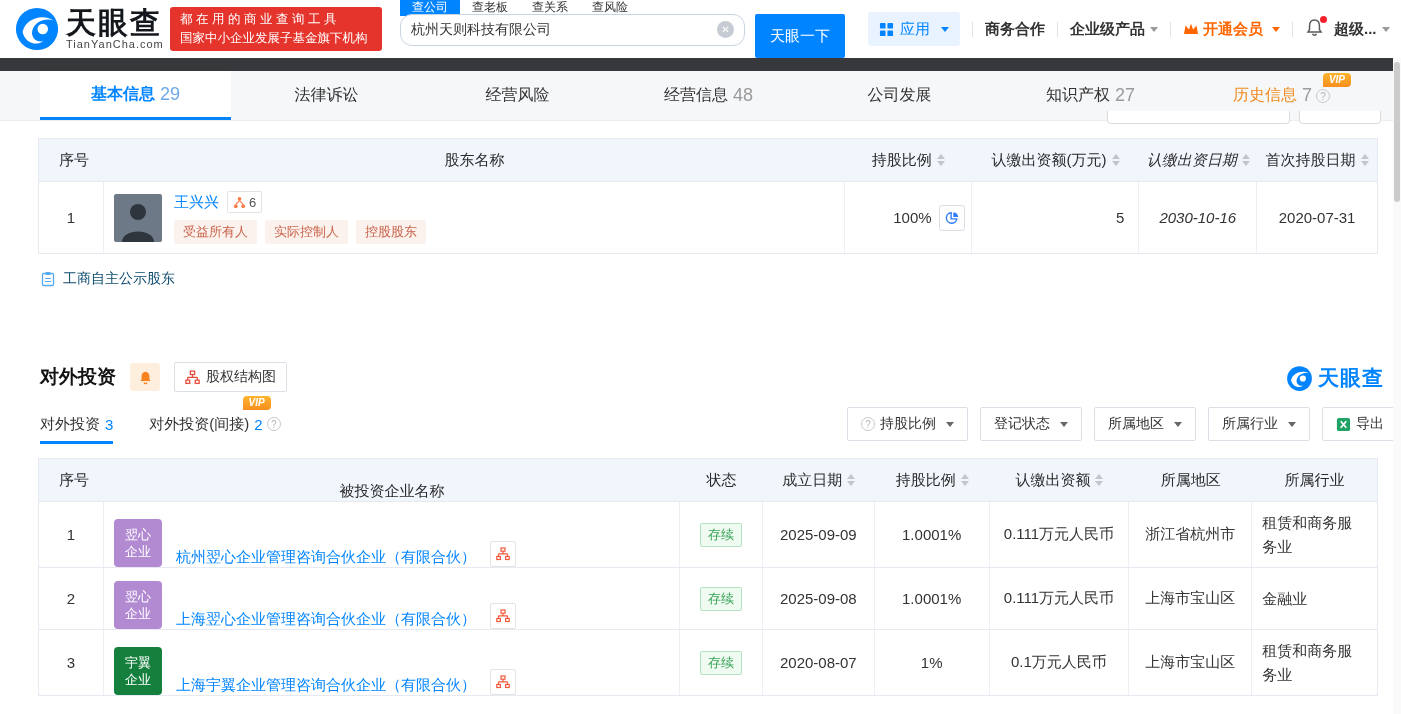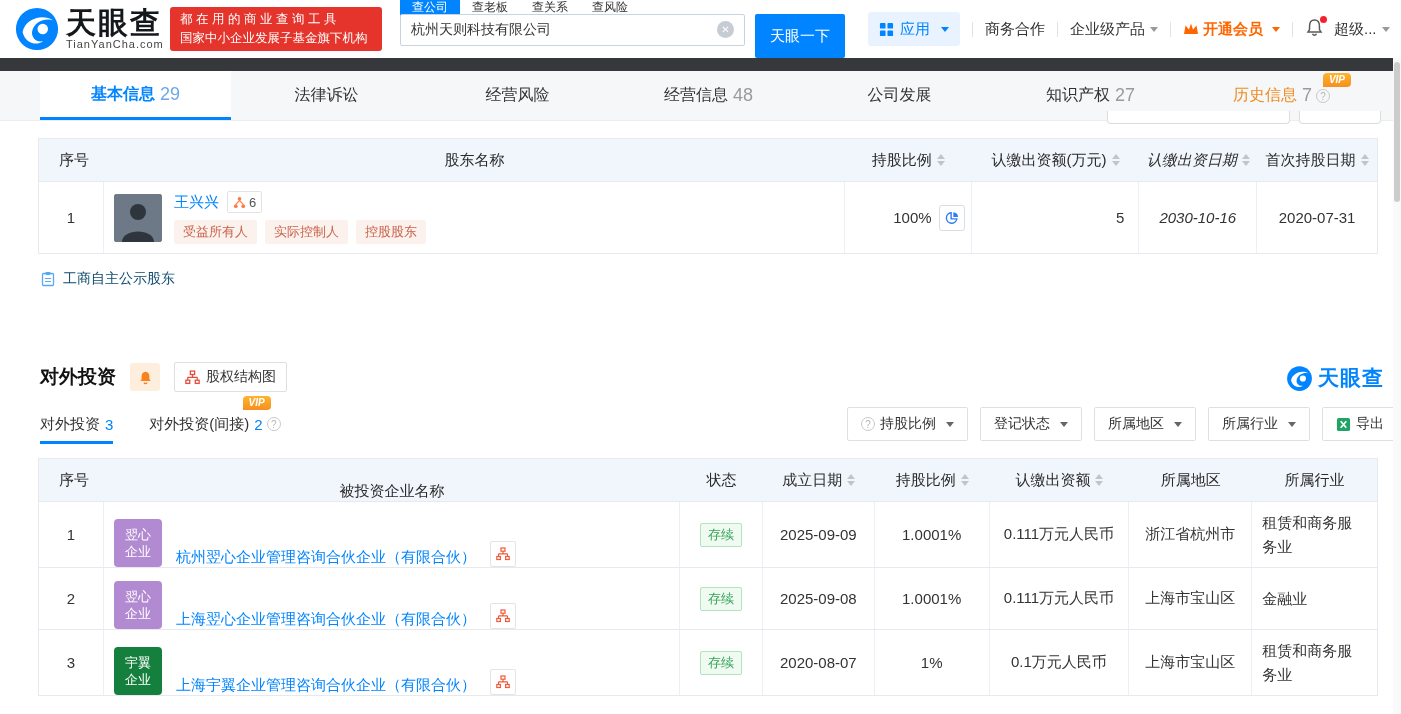--- a/index.html
+++ b/index.html
@@ -11,32 +11,32 @@
   .logo-name{font-size:30px;font-weight:bold;color:#14171c;letter-spacing:2px;line-height:30px;}
   .logo-domain{font-size:11px;color:#444;letter-spacing:1px;}
   .banner{position:absolute;left:170px;top:7px;width:212px;height:44px;background:#e5342b;border-radius:3px;
           color:#fff;font-size:12.5px;display:flex;flex-direction:column;justify-content:center;
           padding:0 10px;box-sizing:border-box;line-height:19px;}
   .banner .l1{letter-spacing:3.5px;}
   .search-tabs{position:absolute;left:400px;top:0;display:flex;align-items:flex-end;}
   .stab{font-size:12px;height:16px;line-height:15px;padding:0 12px;color:#333;cursor:pointer;}
   .stab.active{background:#0084ff;color:#fff;}
   .search-input{position:absolute;left:400px;top:14px;width:345px;height:32px;box-sizing:border-box;
-        border:1px solid #c9d4e3;border-radius:2px;padding:0 32px 0 10px;font-size:14px;color:#333;
+        border:1px solid #c9d4e3;border-radius:12px;padding:0 32px 0 10px;font-size:14px;color:#333;
         font-family:inherit;}
   .clear-btn{position:absolute;left:717px;top:21px;width:17px;height:17px;border-radius:50%;
         background:#c6ccd4;color:#fff;font-size:10px;line-height:17px;text-align:center;cursor:pointer;}
   .clear-btn::after{content:"✕";}
   .search-btn{position:absolute;left:755px;top:14px;width:90px;height:44px;background:#0084ff;color:#fff;
         font-size:15px;border:none;border-radius:2px;cursor:pointer;font-family:inherit;}
   .nav{position:absolute;left:868px;top:0;height:58px;display:flex;align-items:center;}
   .nav .vsep{width:1px;height:15px;background:#e2e2e2;margin:0 12px;}
   .apps-chip{display:flex;align-items:center;gap:6px;background:#e9f3ff;border-radius:3px;height:34px;
         padding:0 11px;color:#0084ff;font-size:15px;cursor:pointer;}
-  .nav-item{font-size:15px;color:#333;display:flex;align-items:center;cursor:pointer;white-space:nowrap;}
+  .nav-item{font-size:15px;color:#333;display:flex;align-items:center;cursor:pointer;white-space:nowrap;font-weight:bold;}
   .vip-nav{color:#f60;font-weight:bold;display:flex;align-items:center;gap:4px;cursor:pointer;font-size:15px;}
   .caret{width:0;height:0;border-left:4px solid transparent;border-right:4px solid transparent;
         border-top:5px solid #999;display:inline-block;margin-left:5px;}
   .caret.blue{border-top-color:#0084ff;}
   .caret.orange{border-top-color:#f60;}
   .bell-wrap{position:relative;margin-right:10px;cursor:pointer;}
   .bell-dot{position:absolute;top:-2px;right:-3px;width:7px;height:7px;border-radius:50%;background:#f5222d;}
   
   .dark-strip{position:absolute;top:58px;left:0;width:100%;height:13px;background:#37383c;}
   .tabbar{position:absolute;top:71px;left:0;width:100%;height:50px;background:#f6f7f9;display:flex;

